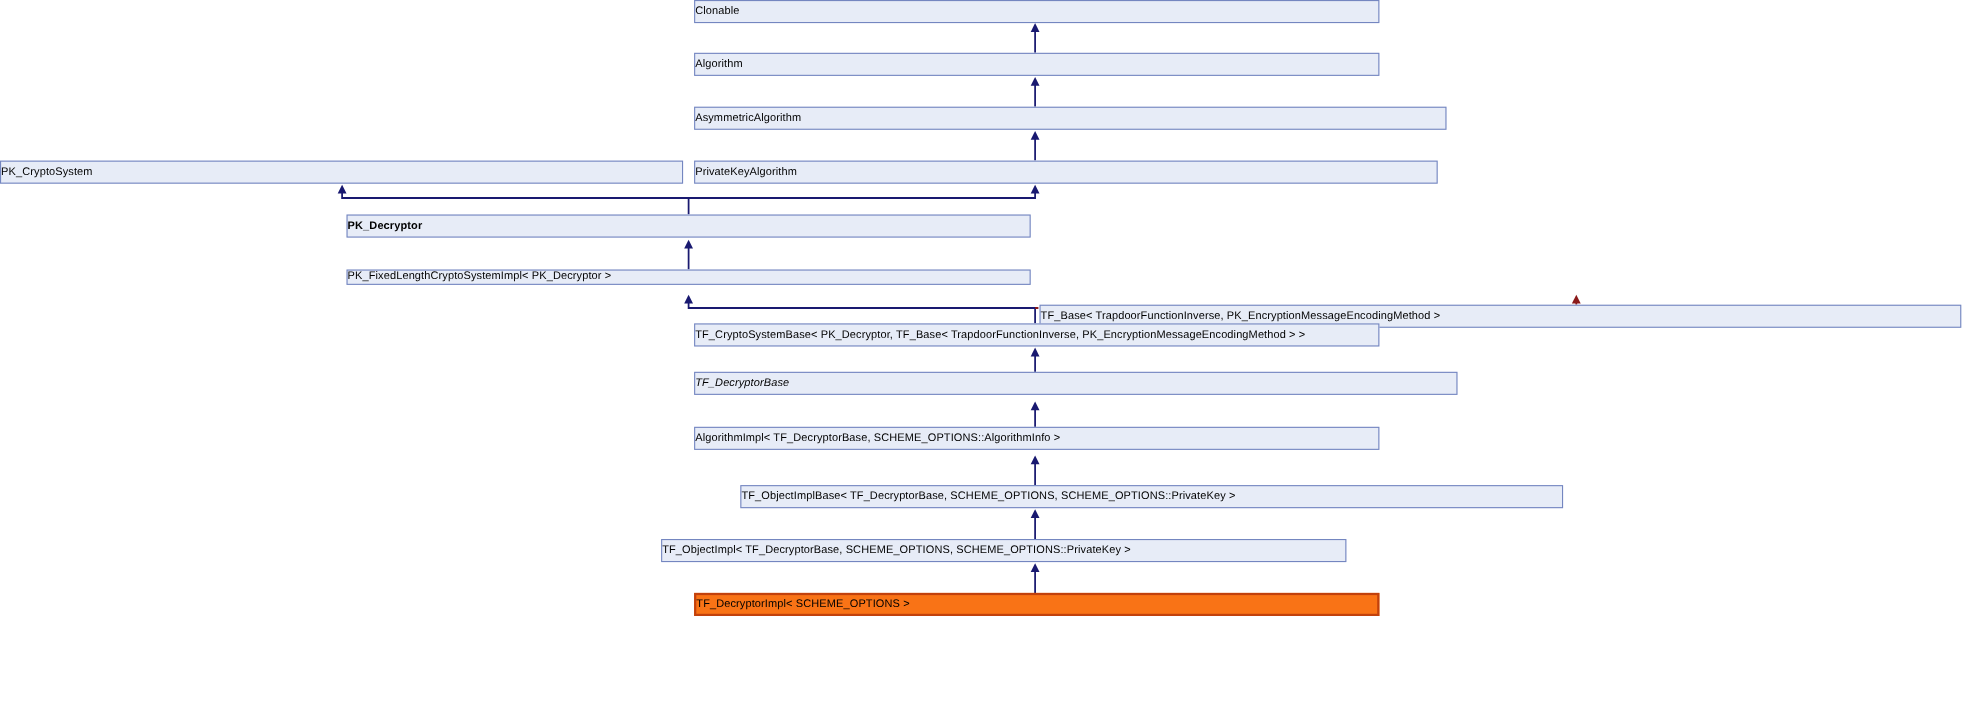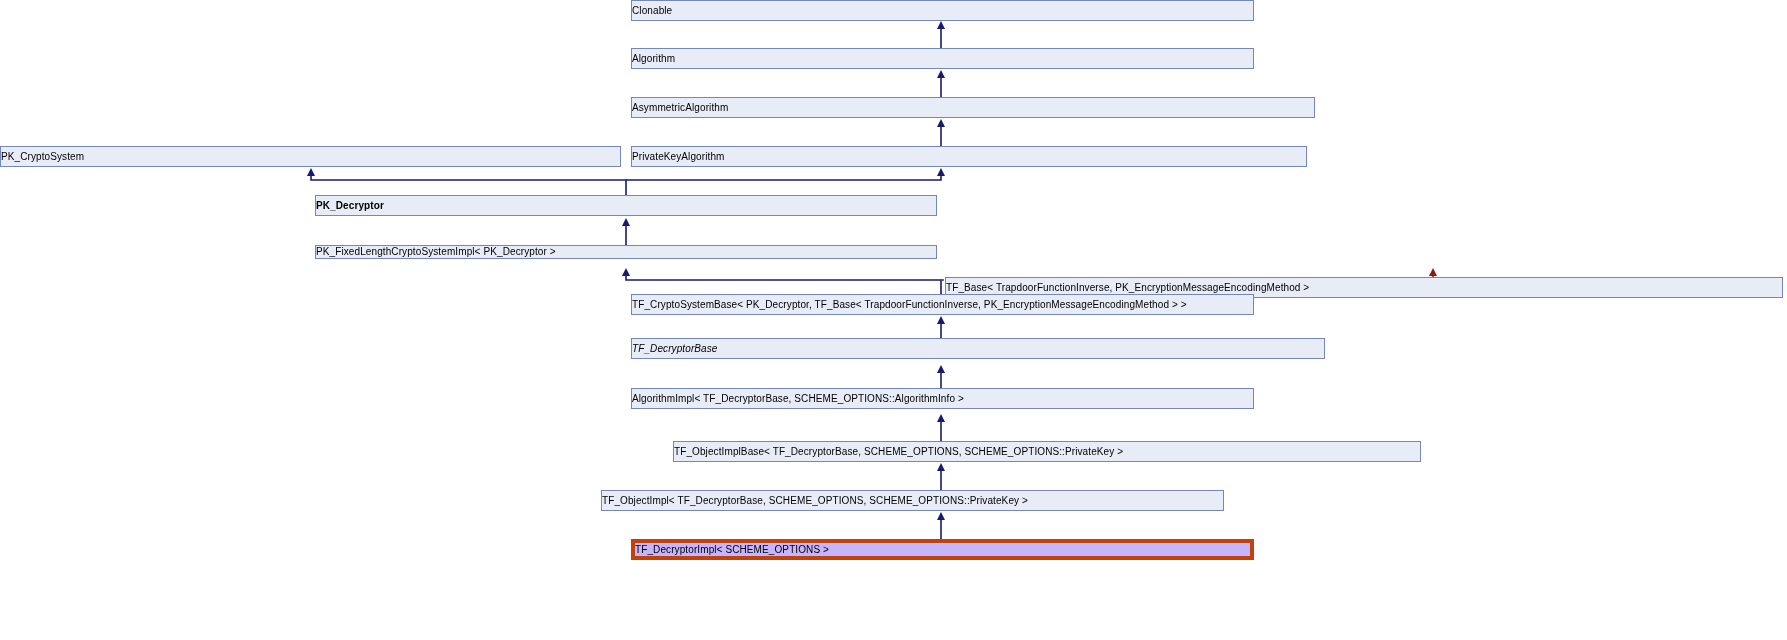--- a/index.html
+++ b/index.html
@@ -2,21 +2,21 @@
 <html><head>
 <meta charset="utf-8">
 <title>Inheritance diagram</title>
 <style>
   html,body{margin:0;padding:0;background:#ffffff;}
   body{font-family:"Liberation Sans","DejaVu Sans",sans-serif;}
   #diagram{position:relative;width:1787px;height:640px;background:#ffffff;overflow:hidden;}
   .node{position:absolute;box-sizing:border-box;display:flex;align-items:center;
         justify-content:flex-start;background:#e7ecf7;border:1px solid #7486c0;
         font-size:10px;color:#000000;white-space:nowrap;line-height:1;letter-spacing:0.1px;}
-  .node.current{background:#c4b5fd;border:4px solid #c2410c;}
+  .node.current{background:#f97316;border:2px solid #c2410c;}
   .node .lbl{pointer-events:none;}
   svg.edges{position:absolute;left:0;top:0;width:1787px;height:640px;pointer-events:none;}
   .edge-line{stroke:#191970;stroke-width:1.6;fill:none;}
   .edge-head{fill:#191970;}
   .edge-line-tmpl{stroke:#8b1a1a;stroke-width:1.6;fill:none;stroke-dasharray:3,2;}
   .edge-head-tmpl{fill:#8b1a1a;}
 </style>
 </head>
 <body>
 

